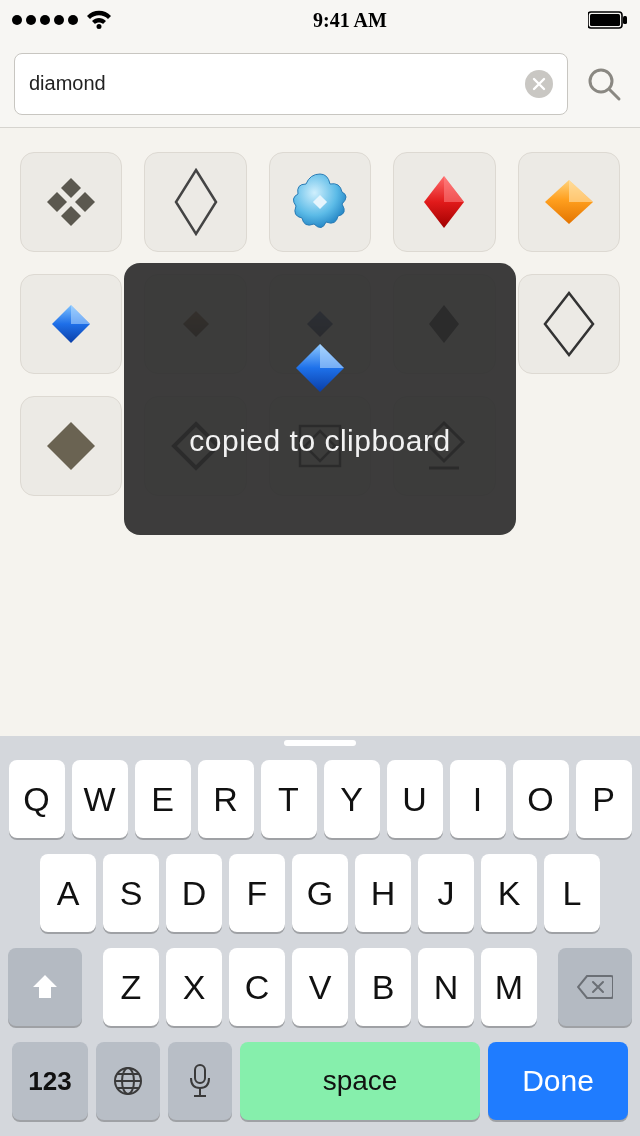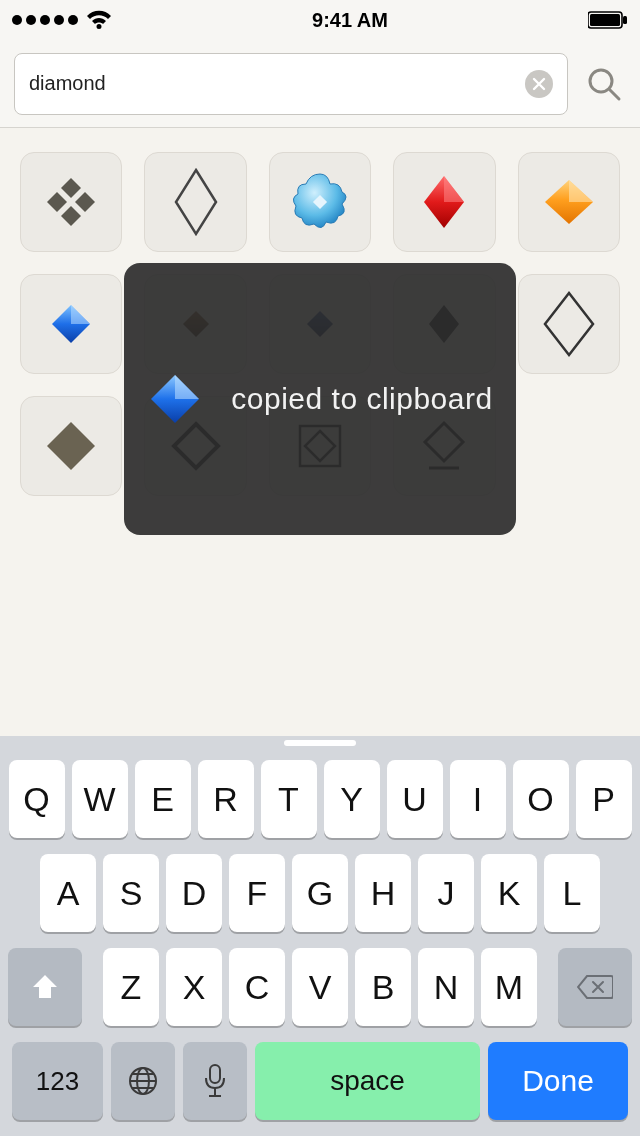--- a/index.html
+++ b/index.html
@@ -5,56 +5,56 @@
   * { box-sizing: border-box; margin: 0; padding: 0; }
   html, body { width: 640px; height: 1136px; overflow: hidden; font-family: -apple-system, "Helvetica Neue", Helvetica, Arial, sans-serif; }
   body { background: #f5f3ee; }
 
   
   .status-bar { height: 40px; background: #f7f6f3; display:flex; align-items:center; justify-content:space-between; padding: 0 12px; }
   .status-left, .status-right { display:flex; align-items:center; gap:8px; }
   .dots { display:flex; gap:4px; }
   .dot { width:10px; height:10px; border-radius:50%; background:#000; }
   .wifi-icon svg, .battery-icon svg { display:block; }
-  .status-time { font-size: 20px; font-weight:600; color:#000; }
+  .status-time { font-size: 20px; font-weight:600; color:#000;font-family:Liberation Serif, serif; }
 
   
   .search-row { height: 88px; background:#f7f6f3; display:flex; align-items:center; padding: 0 14px; gap:14px; border-bottom:1px solid #d6d4cf; }
   .search-field { flex:1; height:62px; background:#fff; border:1px solid #c8c6c1; border-radius:8px; display:flex; align-items:center; padding: 0 14px; gap:10px; }
   .search-input { flex:1; border:none; outline:none; font-size:20px; font-weight:300; color:#222; background:transparent; }
   .clear-btn { width:28px; height:28px; border-radius:50%; background:#c9c7c3; display:flex; align-items:center; justify-content:center; }
   .clear-btn svg { display:block; }
   .mag-btn { width:44px; height:44px; display:flex; align-items:center; justify-content:center; }
   .mag-btn svg { display:block; }
 
   
   .results { padding: 24px 20px; position:relative; }
   .grid { display:grid; grid-template-columns: repeat(5, 1fr); gap: 22px; }
   .cell { background:#eceae5; border:1px solid #ddd9d2; border-radius:14px; height:100px; display:flex; align-items:center; justify-content:center; }
   .cell svg { display:block; }
 
   
-  .toast { position:absolute; left:124px; top:135px; width:392px; height:272px; background:rgba(45,45,45,0.92); border-radius:16px; display:flex; flex-direction:row; align-items:center; justify-content:center; gap:28px; color:#f2f2f2; }
+  .toast { position:absolute; left:124px; top:135px; width:392px; height:272px; background:rgba(45,45,45,0.92); border-radius:16px; display:flex; flex-direction:column; align-items:center; justify-content:center; gap:28px; color:#f2f2f2; }
   .toast-icon svg { display:block; }
   .toast-text { font-size:30px; font-weight:300; letter-spacing:0.5px; }
 
   
   .keyboard { position:absolute; left:0; bottom:0; width:640px; background:#d4d7dc; }
   .kb-handle { height:12px; display:flex; justify-content:center; align-items:flex-end; padding-bottom:2px; }
   .kb-handle-bar { width:72px; height:6px; background:#fff; border-radius:3px; }
   .kb-rows { padding:12px 6px 6px 6px; display:flex; flex-direction:column; gap:16px; }
   .kb-row { display:flex; gap:7px; justify-content:center; }
   .key { height:78px; background:#fff; border-radius:8px; box-shadow: 0 2px 0 rgba(0,0,0,0.25); display:flex; align-items:center; justify-content:center; font-size:34px; color:#111; }
   .key.letter { width:56px; }
   .key.fn { background:#b4bac2; width:74px; }
   .key.fn svg { display:block; }
   .kb-row.row3 { justify-content:space-between; padding:0 2px; }
   .row3-mid { display:flex; gap:7px; }
   .kb-bottom { display:flex; gap:8px; padding:0 6px 10px 6px; }
-  .key.num { background:#b8bec6; width:91px; font-size:26px; }
+  .key.num { background:#b8bec6; width:76px; font-size:26px;font-weight:bold; }
   .key.globe, .key.mic { background:#b8bec6; width:64px; }
   .key.space { flex:1; font-size:28px; background:#86efac; }
   .key.done { width:140px; background:#1f7cff; color:#fff; font-size:30px; }
 </style>
 </head>
 <body>
 
 <div class="status-bar">
   <div class="status-left">
     <div class="dots">

